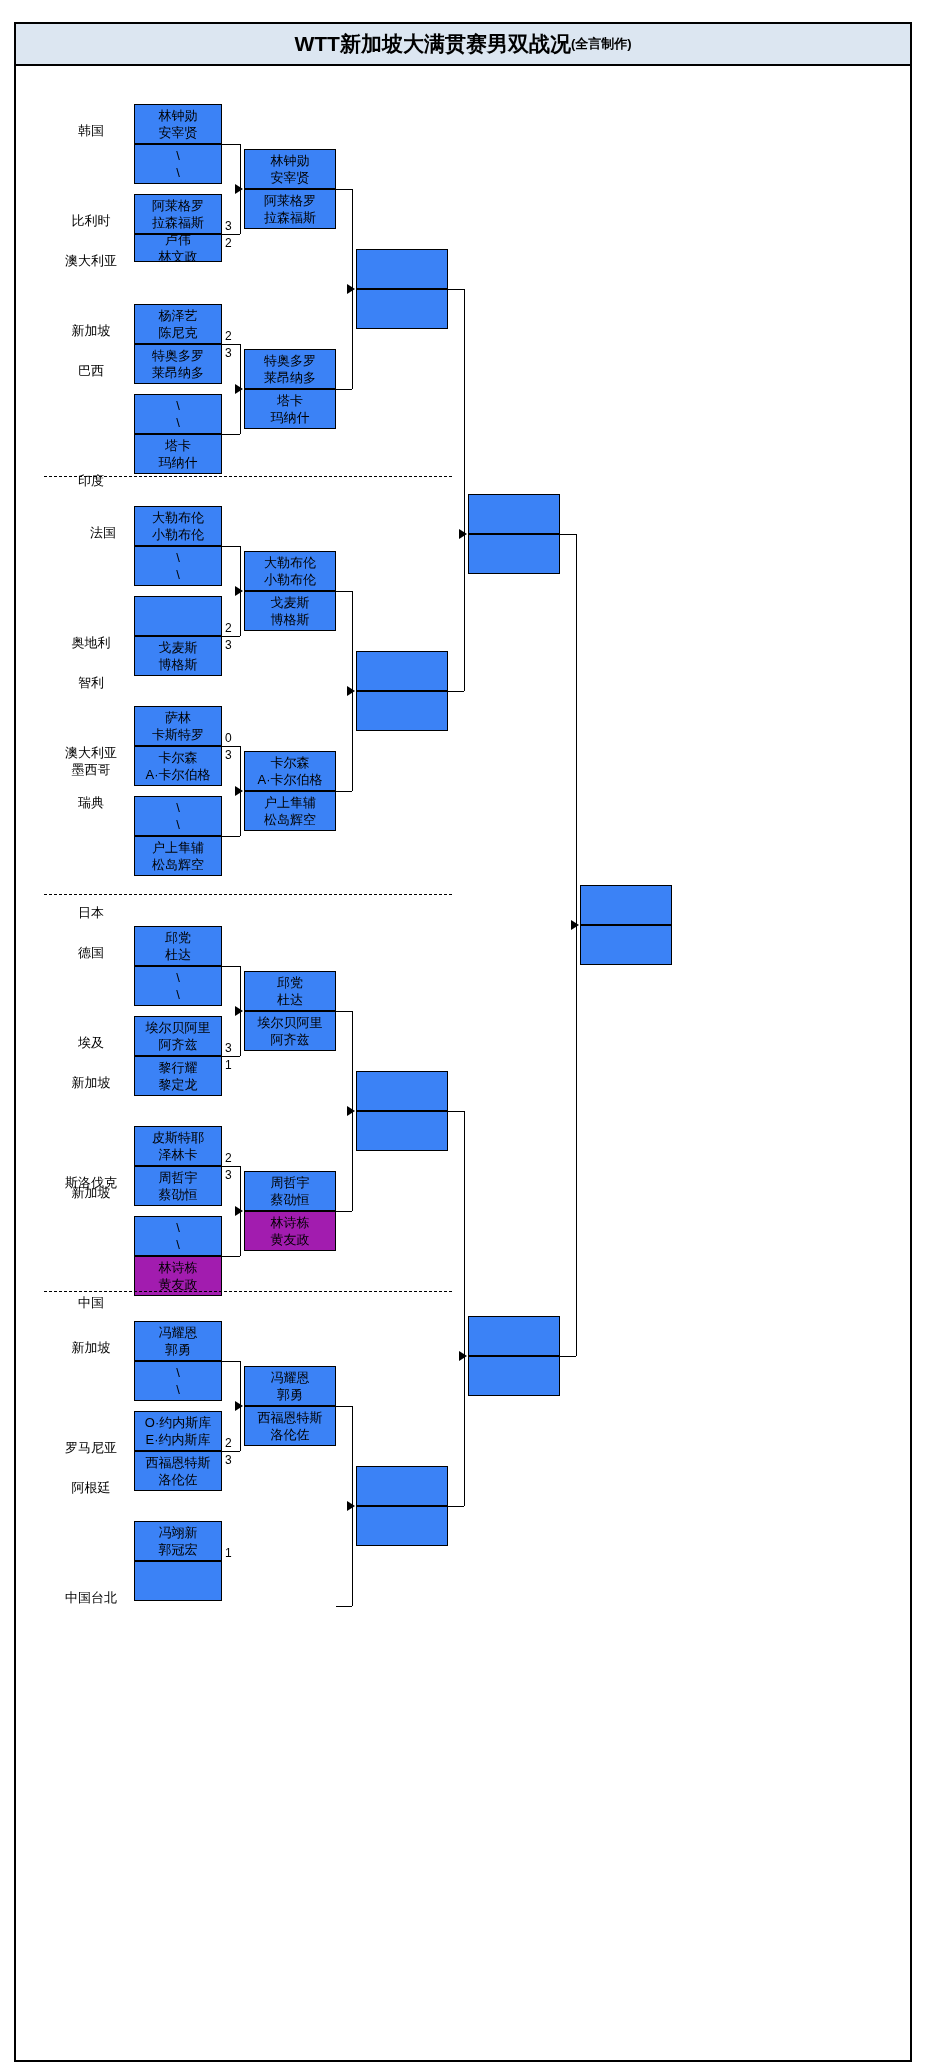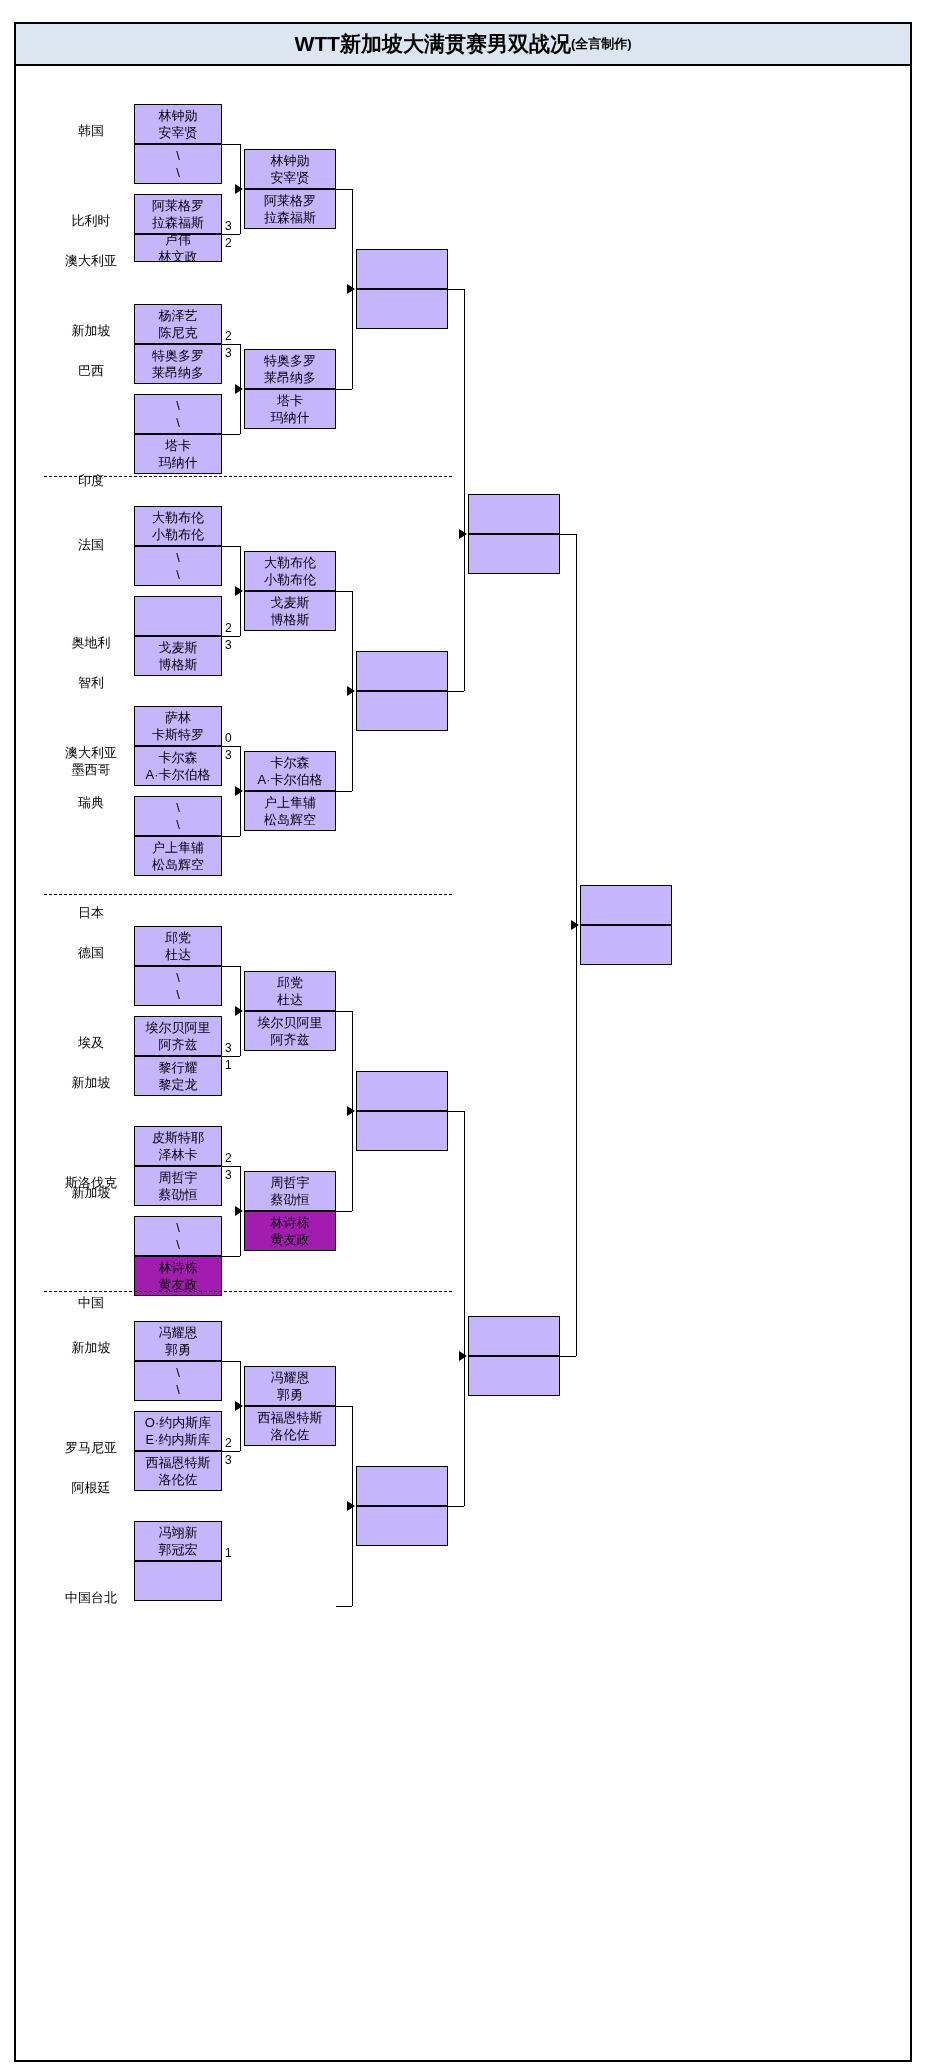--- a/index.html
+++ b/index.html
@@ -64,21 +64,21 @@
     color: #000;
     text-align: center;
     white-space: nowrap;
     line-height: 17px;
   }
 
   
   .box {
     position: absolute;
     border: 1px solid #000;
-    background: #c4b5fd;
+    background: #3b82f6;
     text-align: center;
     font-size: 13px;
     line-height: 17px;
     color: #000;
     display: flex;
     flex-direction: column;
     justify-content: center;
     align-items: center;
     white-space: nowrap;
     overflow: hidden;
@@ -201,21 +201,21 @@
         </div>
         <div class="box" style="left: 340px; top: 223px; width: 92px; height: 40px;">
           <span class="ln">&nbsp;</span>
           <span class="ln">&nbsp;</span>
         </div>
         <div class="vline" style="left: 336px; top: 123px; height: 200px;"></div>
         <div class="hline" style="left: 320px; top: 123px; width: 16px;"></div>
         <div class="hline" style="left: 320px; top: 323px; width: 16px;"></div>
         <div class="hline" style="left: 336px; top: 223px;"></div>
         <div class="arrow" style="left: 331px; top: 218px;"></div>
-        <div class="country" style="left: 40px; top: 458px; width: 70px; margin-top: 12px;">法国</div>
+        <div class="country" style="left: 52px; top: 458px; width: 70px;">法国</div>
         <div class="country" style="left: 40px; top: 568px; width: 70px;">奥地利</div>
         <div class="country" style="left: 40px; top: 608px; width: 70px;">智利</div>
         <div class="country" style="left: 40px; top: 678px; width: 70px;">澳大利亚</div>
         <div class="country" style="left: 40px; top: 695px; width: 70px;">墨西哥</div>
         <div class="country" style="left: 40px; top: 728px; width: 70px;">瑞典</div>
         <div class="country" style="left: 40px; top: 838px; width: 70px;">日本</div>
         <div class="box" style="left: 118px; top: 440px; width: 88px; height: 40px;">
           <span class="ln">大勒布伦</span>
           <span class="ln">小勒布伦</span>
         </div>

